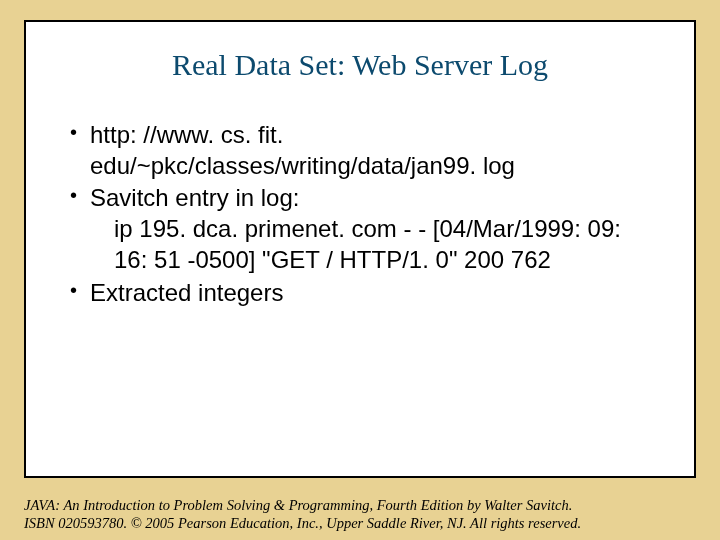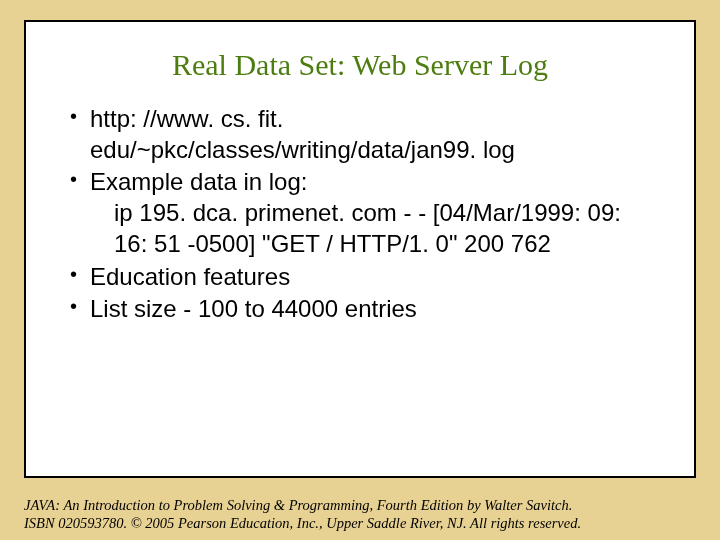--- a/index.html
+++ b/index.html
@@ -25,23 +25,23 @@
     border: 2px solid #000000;
     width: 100%;
     height: 458px;
     padding: 26px 40px 10px 40px;
     position: relative;
   }
   .title {
     font-family: "Times New Roman", Times, serif;
     font-size: 30px;
     text-align: center;
-    margin: 0 0 22px 0;
+    margin: 0 0 38px 0;
     font-weight: normal;
-    color: #4d7c0f;
+    color: #0c4a6e;
   }
   ul.bullets {
     list-style: none;
     margin: 0;
     padding: 0;
     font-size: 24px;
     color: #000;
     line-height: 1.28;
   }
   ul.bullets > li {
@@ -96,27 +96,26 @@
 <body>
 
 <div class="slide-outer">
   <div class="slide-inner">
 
     <h1 class="title">Real Data Set: Web Server Log</h1>
 
     <ul class="bullets">
       <li>http: //www. cs. fit. edu/~pkc/classes/writing/data/jan99. log</li>
       <li>
-        <span>Example data in log:</span>
+        <span>Savitch entry in log:</span>
         <span class="indent-line">ip 195. dca. primenet. com - - [04/Mar/1999: 09: 16: 51 -0500] "GET / HTTP/1. 0" 200 762</span>
       </li>
       <li>
-        <span>Education features</span>
+        <span>Extracted integers</span>
       </li>
-      <li>List size - 100 to 44000 entries</li>
     </ul>
 
   </div>
 
   <div class="footer">
     <span class="book-title">JAVA: An Introduction to Problem Solving &amp; Programming, Fourth Edition by Walter Savitch.</span><br>
     <span>ISBN 020593780. © 2005 Pearson Education, Inc., Upper Saddle River, NJ. All rights reserved.</span>
   </div>
 </div>
 

